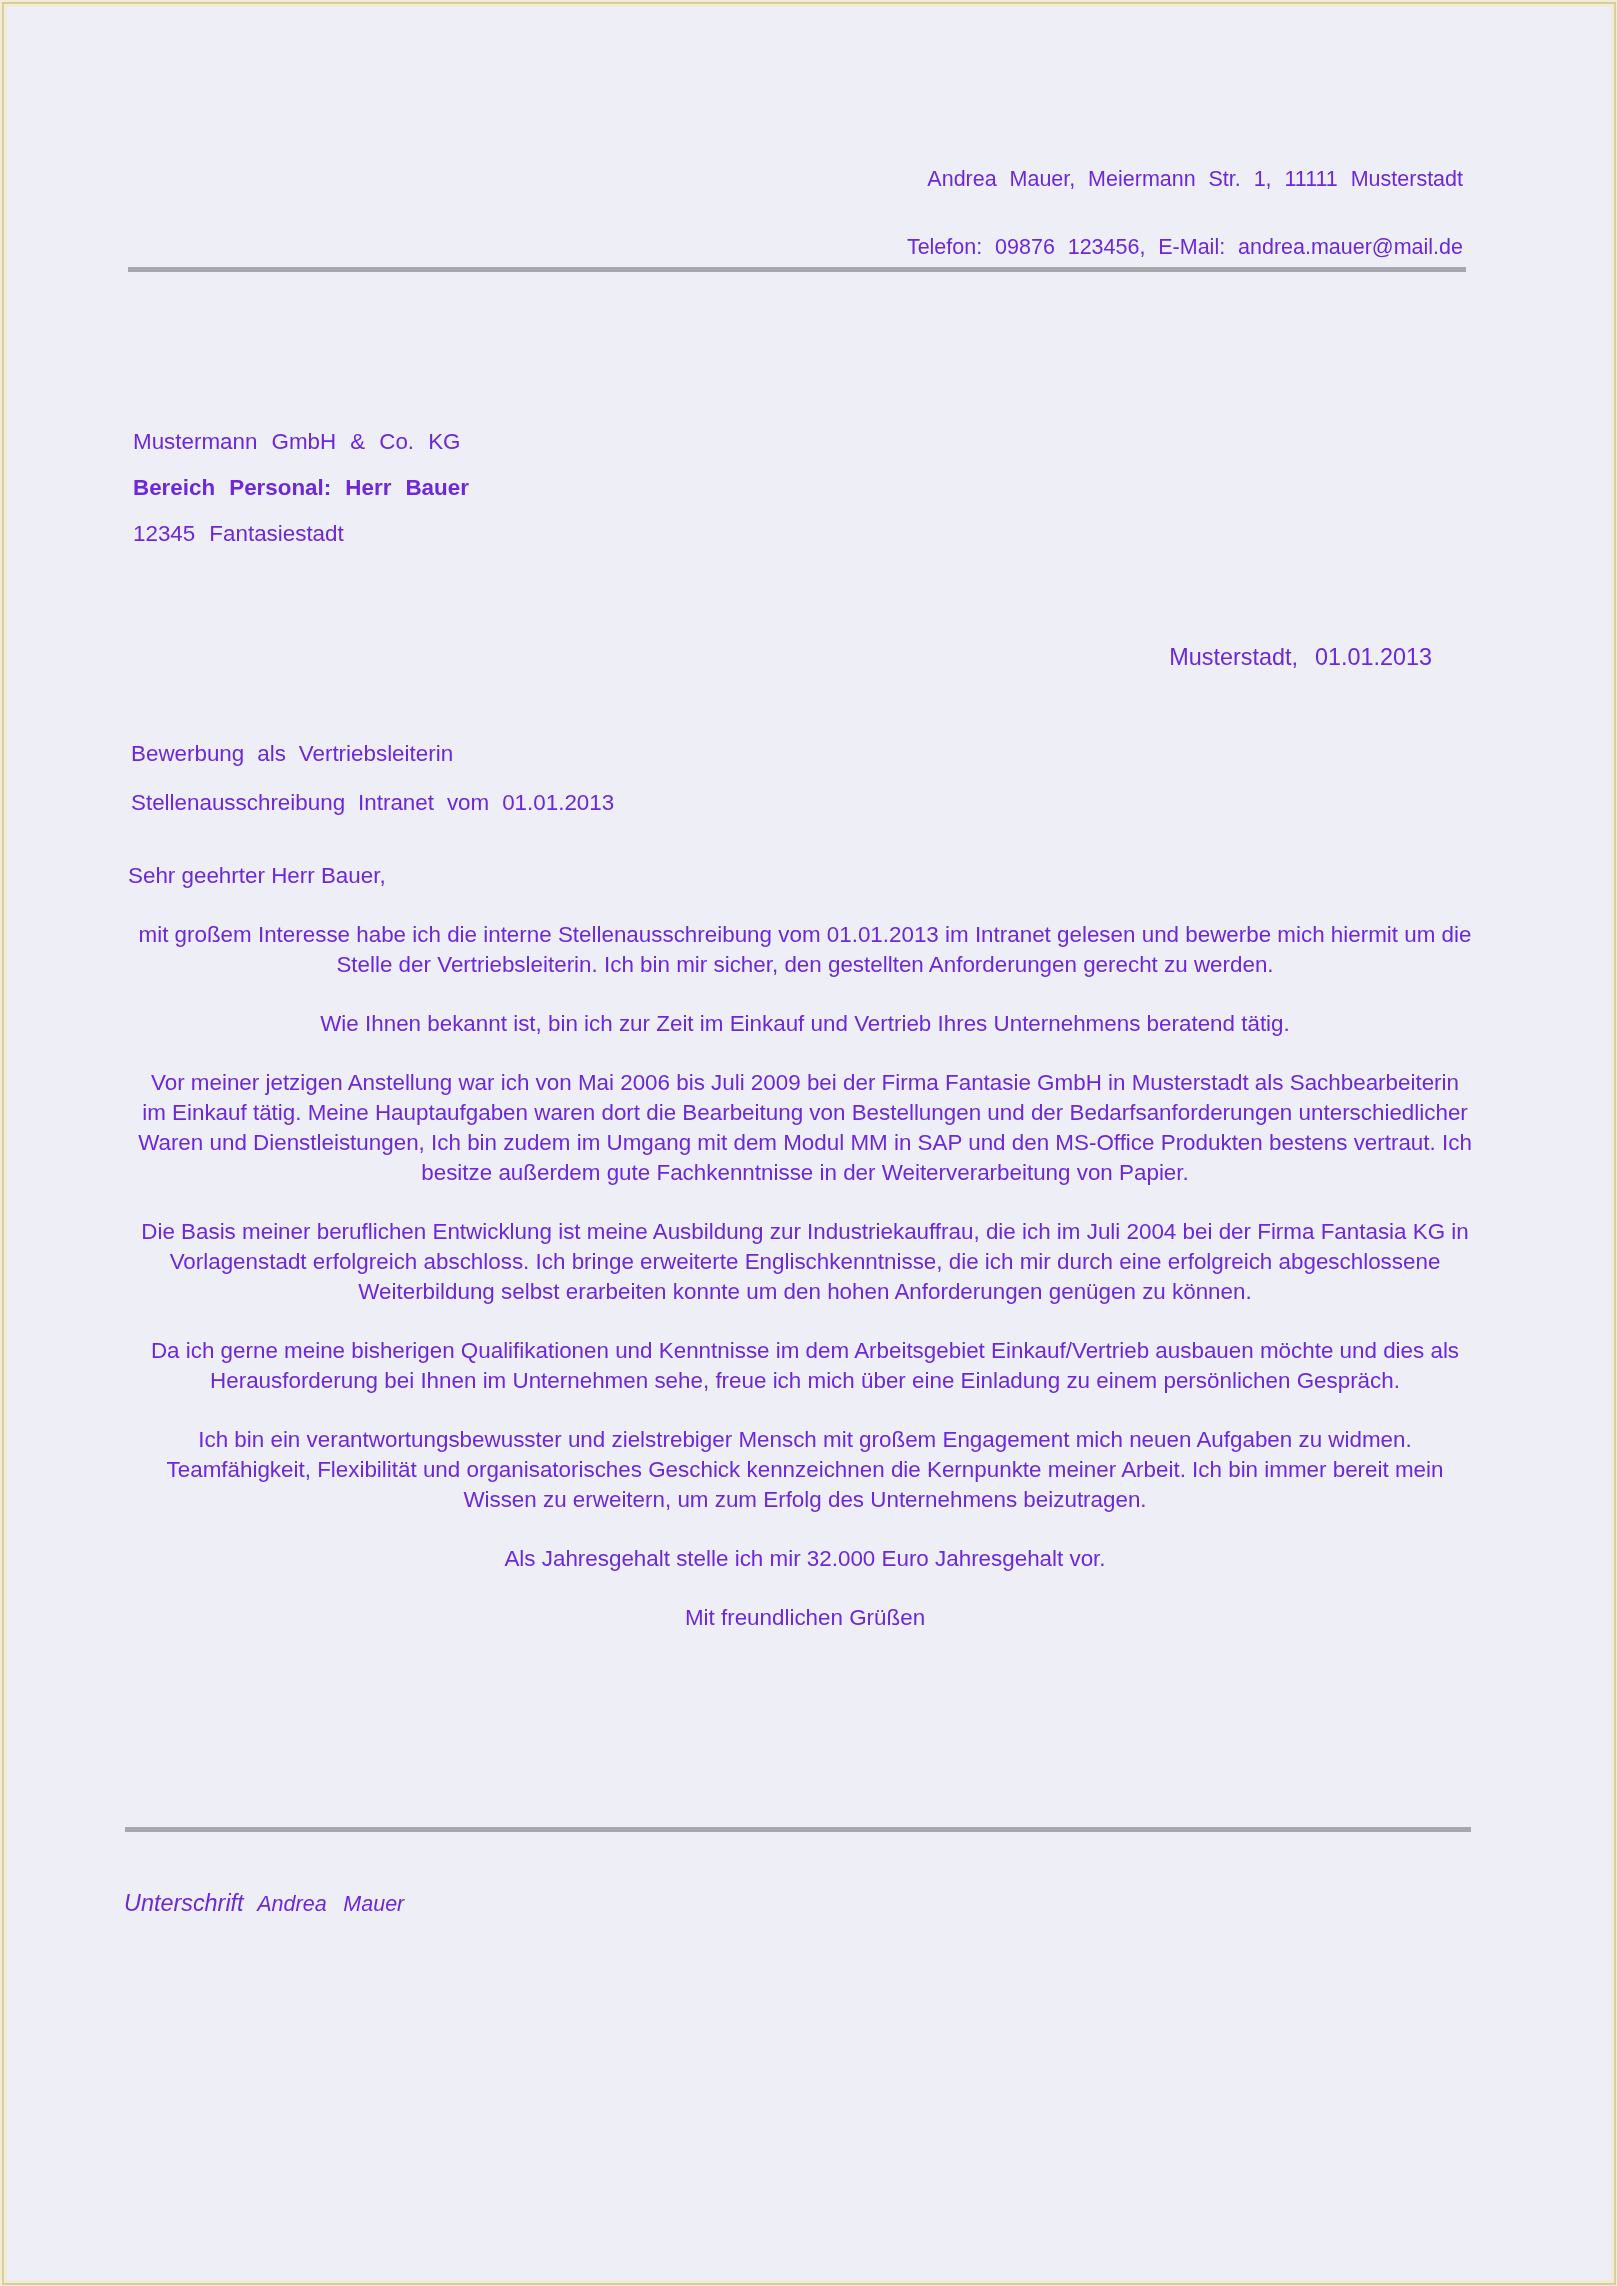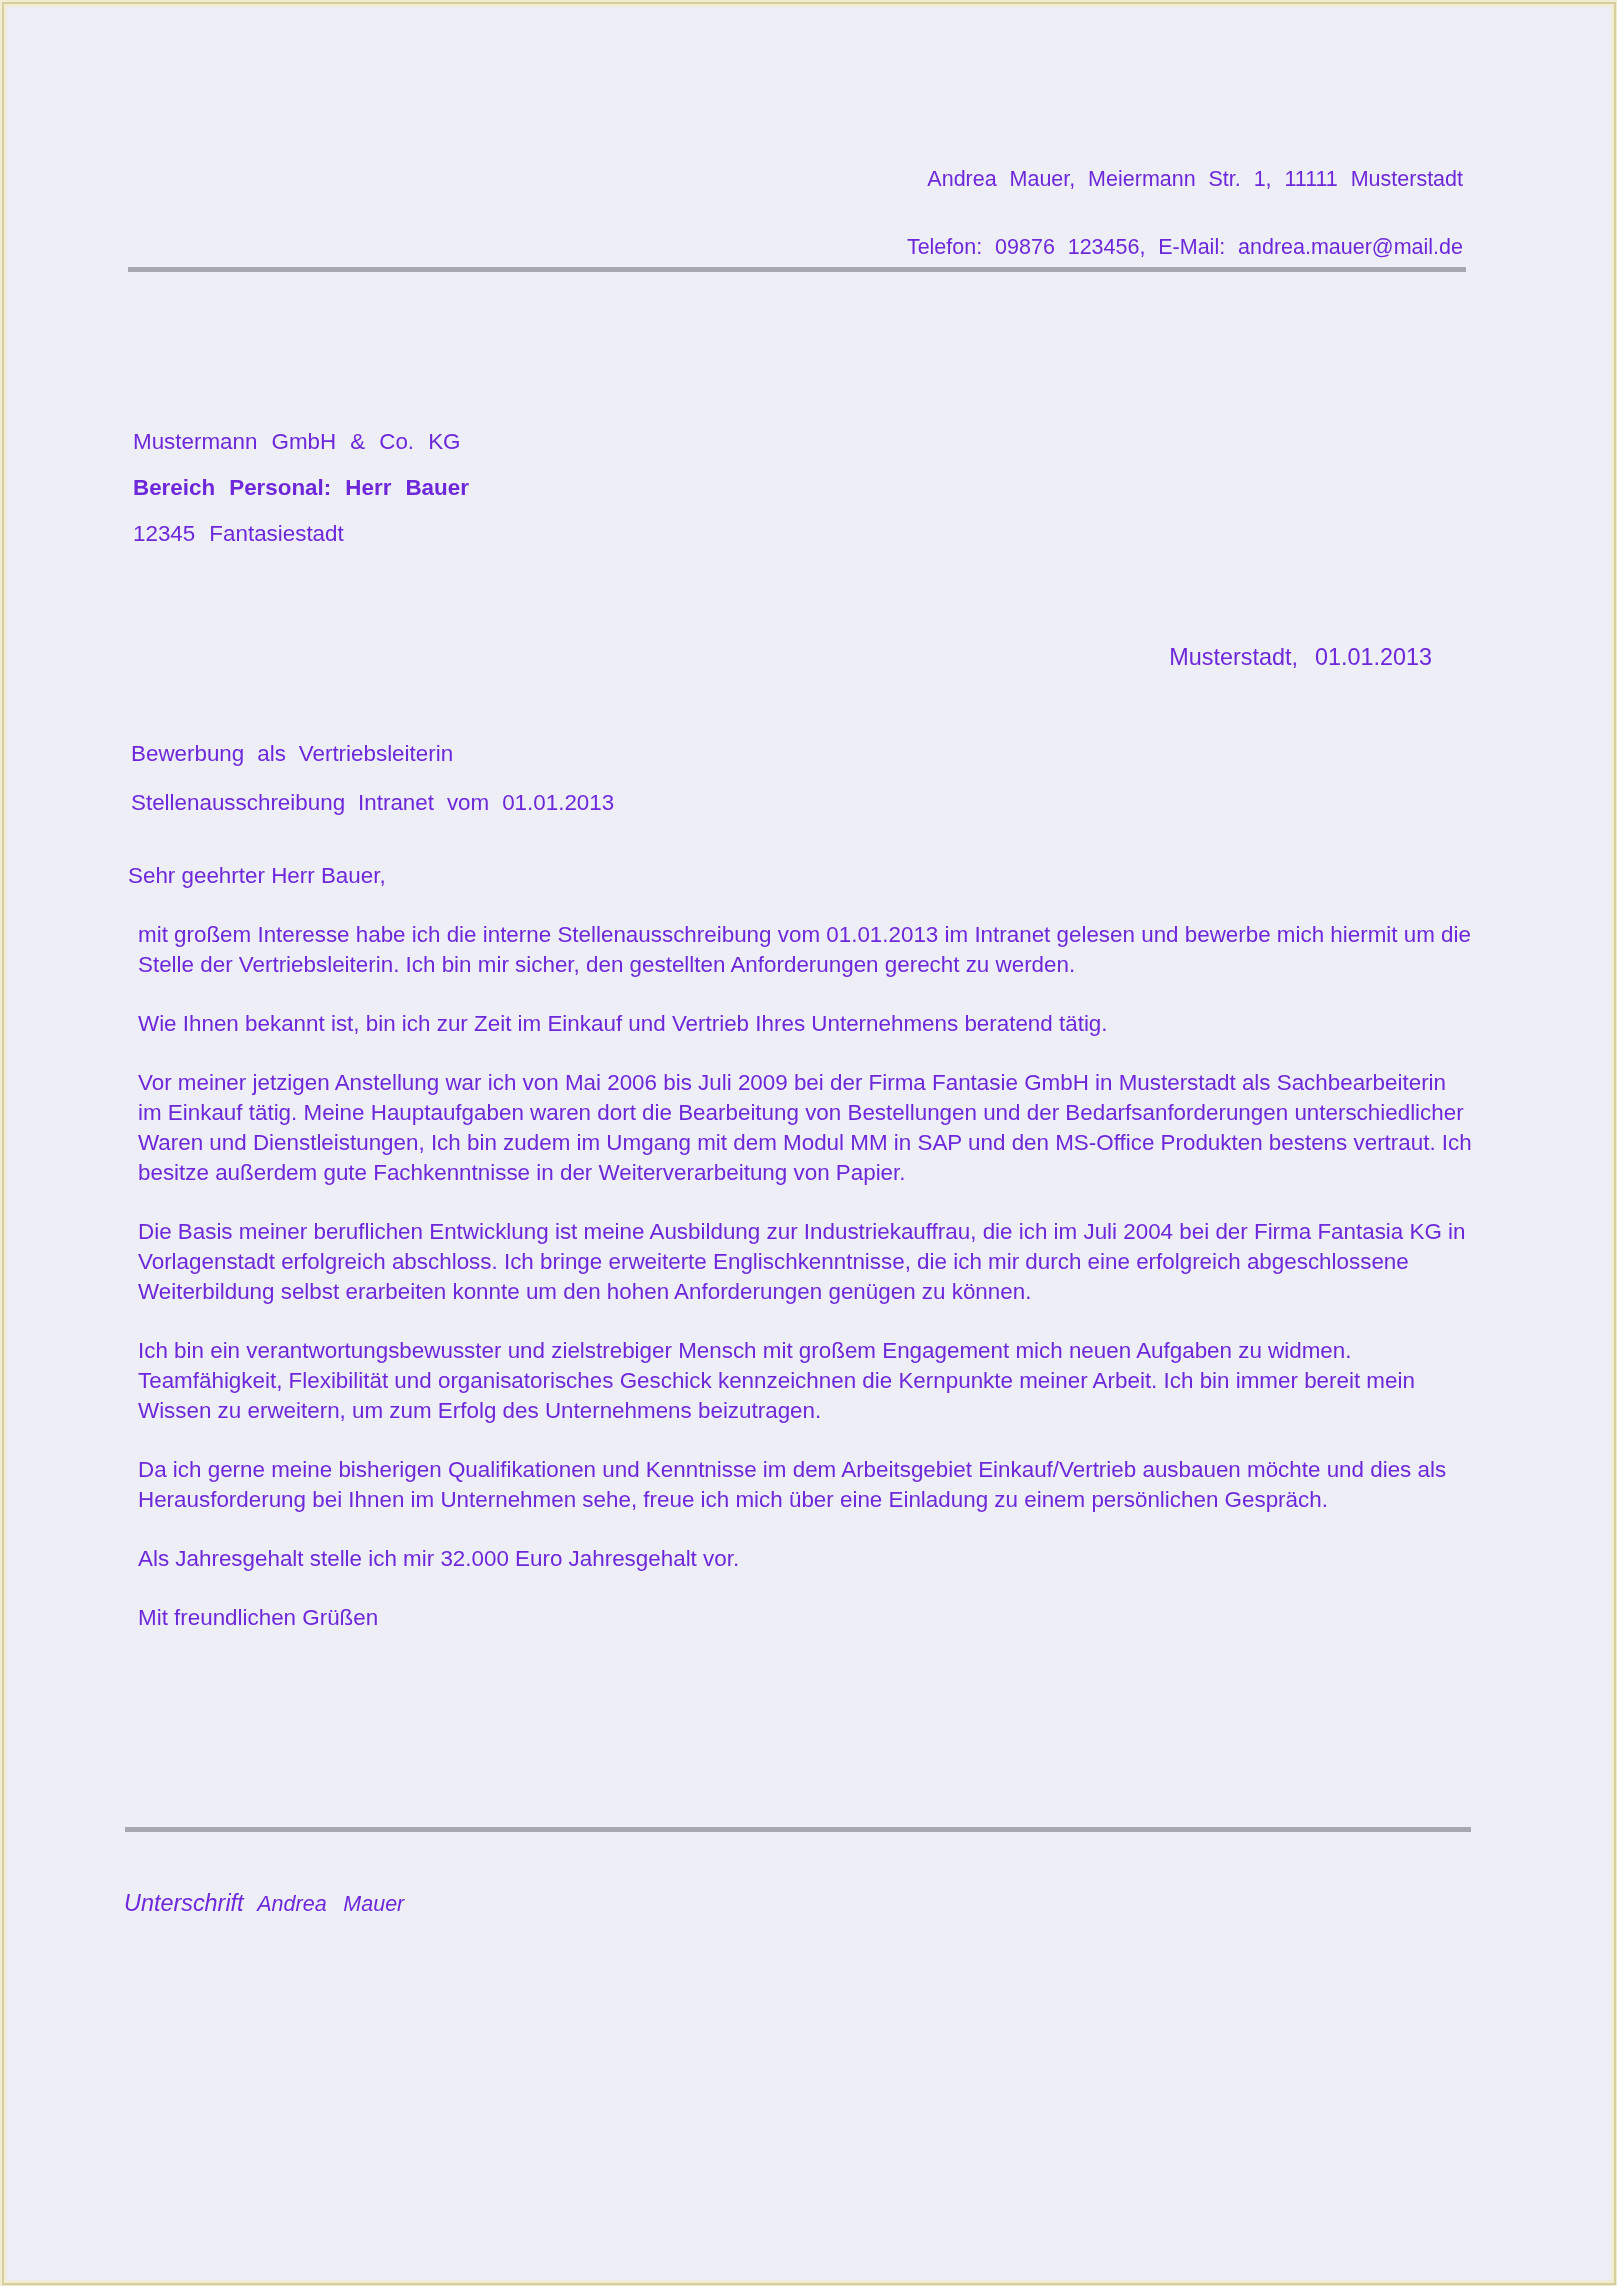--- a/index.html
+++ b/index.html
@@ -74,21 +74,21 @@
   }
 
   .letter-body {
     position: absolute;
     top: 920px;
     left: 128px;
     width: 1344px;
     font-size: 22.4px;
     line-height: 30px;
   }
-  .letter-body p { margin: 0 0 29px 10px; }
+  .letter-body p { margin: 0 0 29px 10px; text-align: center; }
 
   .sig-rule { top: 1827px; left: 125px; width: 1346px; }
 
   .signature {
     position: absolute;
     top: 1890px;
     left: 124px;
     font-style: italic;
     font-size: 23.4px;
   }
@@ -124,22 +124,22 @@
     <div class="subject-subtitle">Stellenausschreibung Intranet vom 01.01.2013</div>
   </div>
 
   <div class="salutation">Sehr geehrter Herr Bauer,</div>
 
   <div class="letter-body">
     <p>mit großem Interesse habe ich die interne Stellenausschreibung vom 01.01.2013 im Intranet gelesen und bewerbe mich hiermit um die Stelle der Vertriebsleiterin. Ich bin mir sicher, den gestellten Anforderungen gerecht zu werden.</p>
     <p>Wie Ihnen bekannt ist, bin ich zur Zeit im Einkauf und Vertrieb Ihres Unternehmens beratend tätig.</p>
     <p>Vor meiner jetzigen Anstellung war ich von Mai 2006 bis Juli 2009 bei der Firma Fantasie GmbH in Musterstadt als Sachbearbeiterin im Einkauf tätig. Meine Hauptaufgaben waren dort die Bearbeitung von Bestellungen und der Bedarfsanforderungen unterschiedlicher Waren und Dienstleistungen, Ich bin zudem im Umgang mit dem Modul MM in SAP und den MS-Office Produkten bestens vertraut. Ich besitze außerdem gute Fachkenntnisse in der Weiterverarbeitung von Papier.</p>
     <p>Die Basis meiner beruflichen Entwicklung ist meine Ausbildung zur Industriekauffrau, die ich im Juli 2004 bei der Firma Fantasia KG in Vorlagenstadt erfolgreich abschloss. Ich bringe erweiterte Englischkenntnisse, die ich mir durch eine erfolgreich abgeschlossene Weiterbildung selbst erarbeiten konnte um den hohen Anforderungen genügen zu können.</p>
+    <p>Da ich gerne meine bisherigen Qualifikationen und Kenntnisse im dem Arbeitsgebiet Einkauf/Vertrieb ausbauen möchte und dies als Herausforderung bei Ihnen im Unternehmen sehe, freue ich mich über eine Einladung zu einem persönlichen Gespräch.</p>
     <p>Ich bin ein verantwortungsbewusster und zielstrebiger Mensch mit großem Engagement mich neuen Aufgaben zu widmen. Teamfähigkeit, Flexibilität und organisatorisches Geschick kennzeichnen die Kernpunkte meiner Arbeit.  Ich bin immer bereit mein Wissen zu erweitern, um zum Erfolg des Unternehmens beizutragen.</p>
-    <p>Da ich gerne meine bisherigen Qualifikationen und Kenntnisse im dem Arbeitsgebiet Einkauf/Vertrieb ausbauen möchte und dies als Herausforderung bei Ihnen im Unternehmen sehe, freue ich mich über eine Einladung zu einem persönlichen Gespräch.</p>
     <p>Als Jahresgehalt stelle ich mir 32.000 Euro Jahresgehalt vor.</p>
     <p>Mit freundlichen Grüßen</p>
   </div>
 
   <div class="rule sig-rule"></div>
 
   <div class="signature">
     <span>Unterschrift</span><span class="sig-name">Andrea  Mauer</span>
   </div>
 

